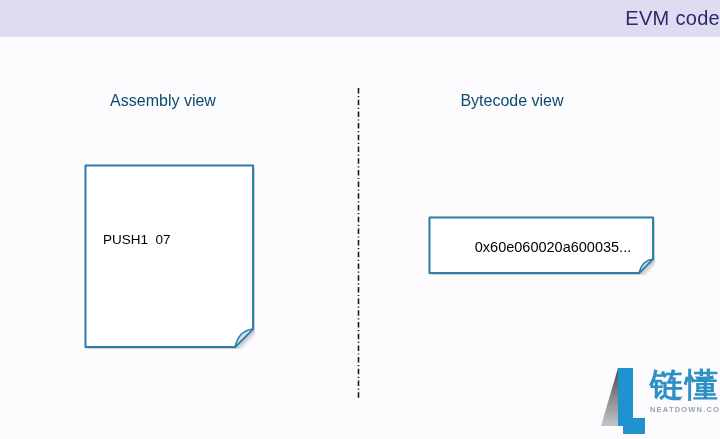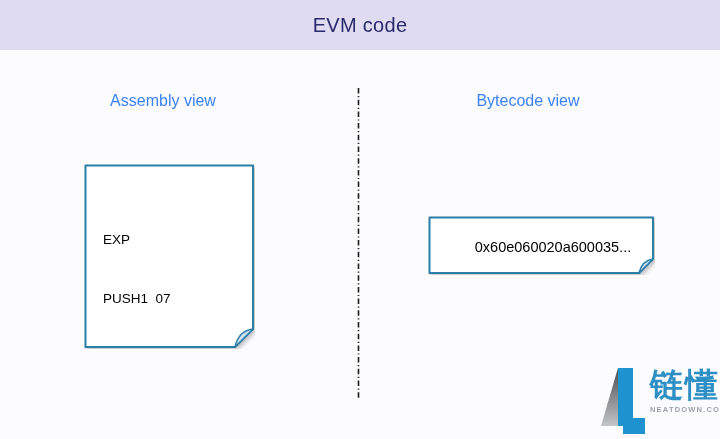--- a/index.html
+++ b/index.html
@@ -7,43 +7,43 @@
   body {
     position: relative;
     background: #fcfcfe;
     font-family: "Liberation Sans", sans-serif;
   }
 
   
   .header {
     position: absolute;
     left: 0; top: 0;
-    width: 720px; height: 50px;
+    width: 720px; height: 37px;
     background: #dfdcf2;
     display: flex;
     align-items: center;
-    justify-content: center;
+    justify-content: flex-end;
   }
   .header-title {
     font-size: 20px;
     color: #29296d;
     letter-spacing: 0.3px;
   }
 
   
   .col-title {
     position: absolute;
     top: 92px;
     width: 220px;
     text-align: center;
     font-size: 16px;
-    color: #3b82f6;
+    color: #0c4a6e;
   }
   .col-title.assembly { left: 53px; }
-  .col-title.bytecode { left: 418px; }
+  .col-title.bytecode { left: 402px; }
 
   
   .divider {
     position: absolute;
     left: 356px; top: 88px;
   }
 
   
   .note {
     position: absolute;
@@ -115,21 +115,20 @@
 <svg class="divider" width="5" height="311">
   <line x1="2.5" y1="0" x2="2.5" y2="311" stroke="#1c1c1c" stroke-width="1.6" stroke-dasharray="5.5 2.5 1.2 2.5"></line>
 </svg>
 
 <div class="note assembly">
   <svg width="171" height="185" viewBox="0 0 171 185">
     <path class="note-shape" d="M1.5,1.5 L169,1.5 L169,165 L151,183 L1.5,183 Z" fill="#ffffff" stroke="#2d7fa8" stroke-width="2" stroke-linejoin="round"></path>
     <path d="M151,183 L169,165 C160,166 153.5,172 151,183 Z" fill="#cfe3f5" stroke="#2d7fa8" stroke-width="1.5" stroke-linejoin="round"></path>
   </svg>
   <div class="asm-code">
-    <div>EXP</div>
     <div>PUSH1  07</div>
     
     
   </div>
 </div>
 
 <div class="note bytecode">
   <svg width="227" height="59" viewBox="0 0 227 59">
     <path class="note-shape" d="M1.5,1.5 L225,1.5 L225,43 L211,57 L1.5,57 Z" fill="#ffffff" stroke="#2d7fa8" stroke-width="2" stroke-linejoin="round"></path>
     <path d="M211,57 L225,43 C218,44 213,48.5 211,57 Z" fill="#cfe3f5" stroke="#2d7fa8" stroke-width="1.5" stroke-linejoin="round"></path>

